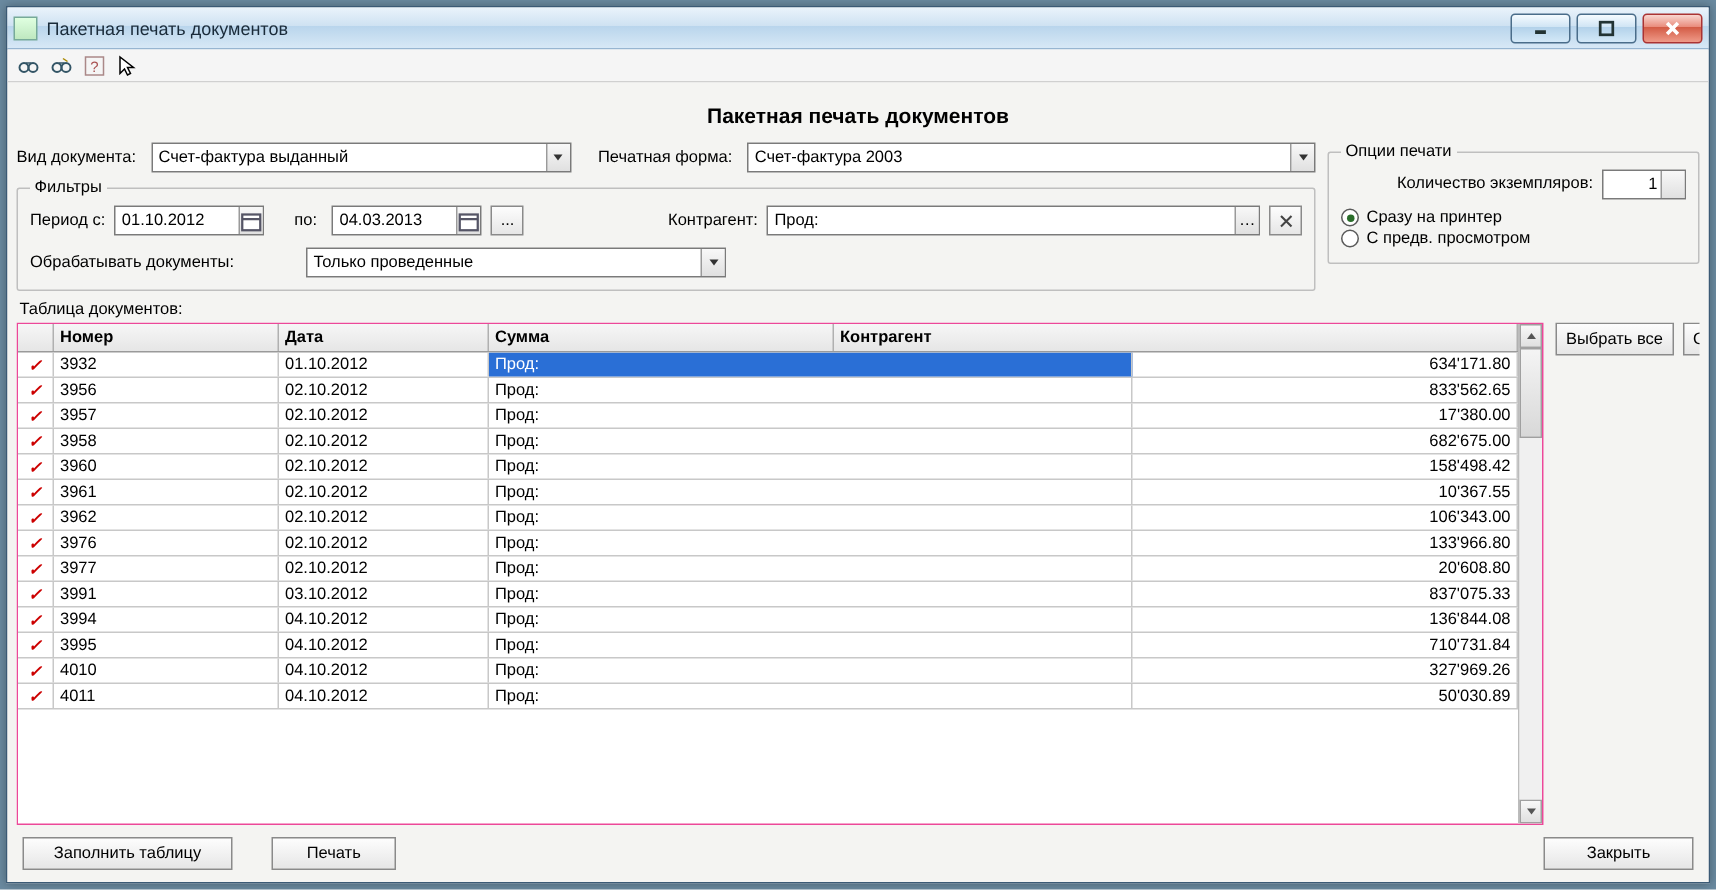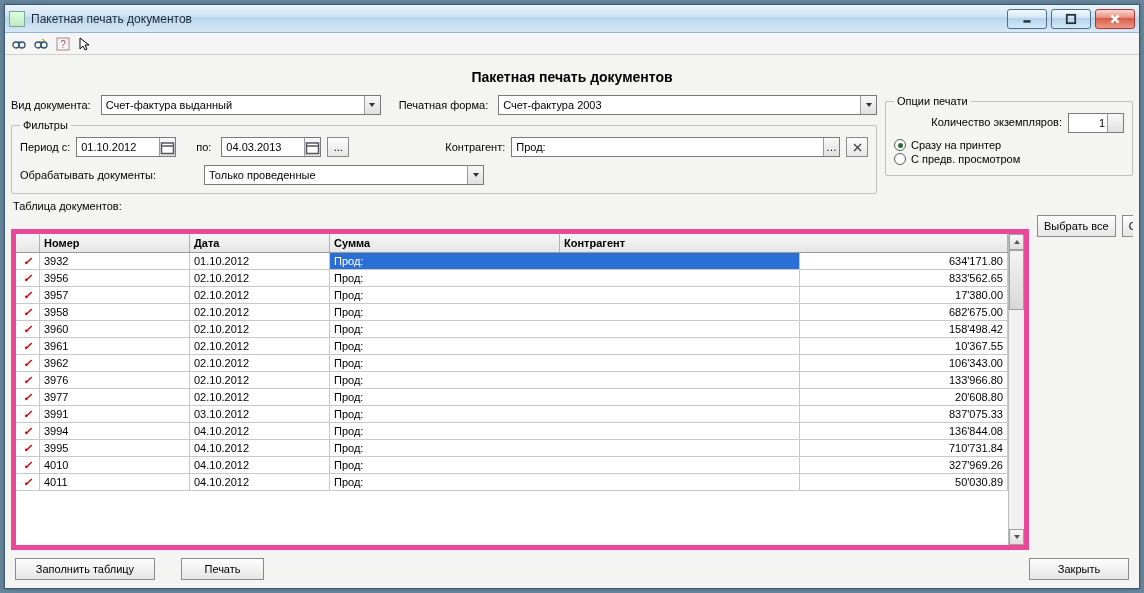--- a/index.html
+++ b/index.html
@@ -34,36 +34,36 @@
   .contr-box { flex:1; height:20px; border:1px solid #7a7a7a; background:#fff; display:flex; align-items:center; padding:0 4px; position:relative; }
   .print-opts { width:248px; }
   .copies-row { display:flex; align-items:center; gap:6px; justify-content:flex-end; margin-bottom:6px; }
   .copies-input { width:56px; height:20px; border:1px solid #7a7a7a; background:#fff; text-align:right; padding:0 18px 0 2px; position:relative; display:flex; align-items:center; justify-content:flex-end; }
   .copies-input .spin { position:absolute; right:0; top:0; bottom:0; width:16px; border-left:1px solid #9a9a9a; background:linear-gradient(#f8f8f8,#e0e0e0); }
   .radio-row { display:flex; gap:5px; margin:2px 0; }
   .radio-dot { width:12px; height:12px; border:1px solid #5a5a5a; border-radius:50%; display:flex; align-items:center; justify-content:center; background:#fff; }
   .radio-dot.sel::after { content:""; width:5px; height:5px; border-radius:50%; background:#2a6d2a; }
   .table-label { margin:6px 0 3px 2px; }
   .table-area { flex:1; display:flex; gap:8px; overflow:hidden; }
-  .grid-wrap { flex:1; border:5px solid #ec4899; background:#fff; display:flex; flex-direction:column; overflow:hidden;margin-top:14px; }
+  .grid-wrap { flex:1; border:1px solid #ec4899; background:#fff; display:flex; flex-direction:column; overflow:hidden; }
   .grid-header { display:flex; background:linear-gradient(#f6f6f6,#e6e6e6); border-bottom:1px solid #9a9a9a; }
   .gh { border-right:1px solid #b0b0b0; padding:2px 4px; font-weight:bold; height:18px; display:flex; align-items:center; overflow:hidden; }
   .gh.check { width:24px; }
   .gh.num { width:150px; }
   .gh.date { width:140px; }
   .gh.contr { flex:1; }
   .gh.sum { width:230px; }
   .grid-body { flex:1; overflow:hidden; position:relative; }
   .grow { display:flex; height:17px; border-bottom:1px solid #c8c8c8; }
   .gc { border-right:1px solid #c8c8c8; padding:0 4px; display:flex; align-items:center; overflow:hidden; white-space:nowrap; }
   .gc.check { width:24px; justify-content:center; color:#c00; font-weight:bold; font-style:italic; font-family:"Times New Roman",serif; }
   .gc.num { width:150px; }
   .gc.date { width:140px; }
   .gc.contr { flex:1; }
-  .gc.sum { width:208px; justify-content:flex-end;padding-left:24px; }
+  .gc.sum { width:257px; justify-content:flex-end;padding-left:24px; }
   .grow.sel .gc.contr { background:#2a6fd6; color:#fff; }
   .vscroll { width:16px; background:#eee; border-left:1px solid #bcbcbc; display:flex; flex-direction:column; }
   .vs-btn { height:16px; border:1px solid #a0a0a0; background:linear-gradient(#f8f8f8,#e0e0e0); display:flex; align-items:center; justify-content:center; }
   .vs-track { flex:1; background:#f0f0f0; position:relative; }
   .vs-thumb { position:absolute; top:0; left:0; right:0; height:60px; background:linear-gradient(#f4f4f4,#d8d8d8); border:1px solid #a0a0a0; }
   .side-btns { width:96px; display:flex; flex-direction:row; gap:6px; }
   .btn { height:22px; border:1px solid #8a8a8a; background:linear-gradient(#fdfdfd,#e6e6e6); display:flex; align-items:center; justify-content:center; cursor:default; padding:0 6px; white-space:nowrap; }
   .bottom-bar { display:flex; gap:26px; padding:8px 4px 6px 4px; }
   .bottom-bar .spacer { flex:1; }
 </style>

